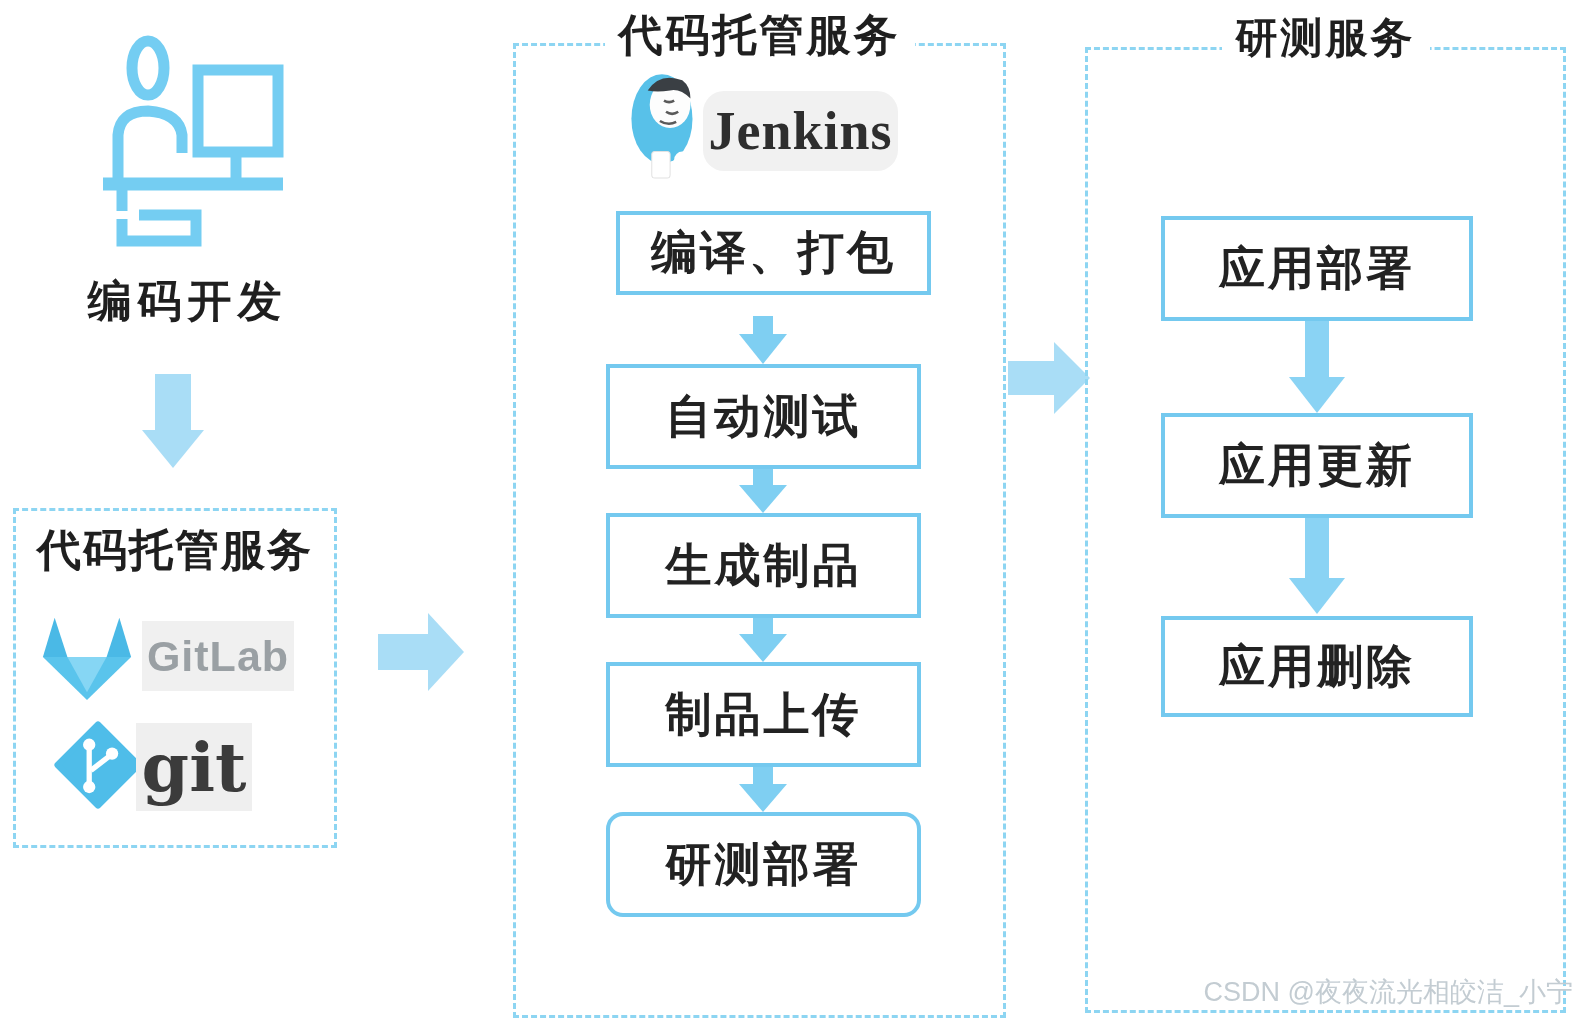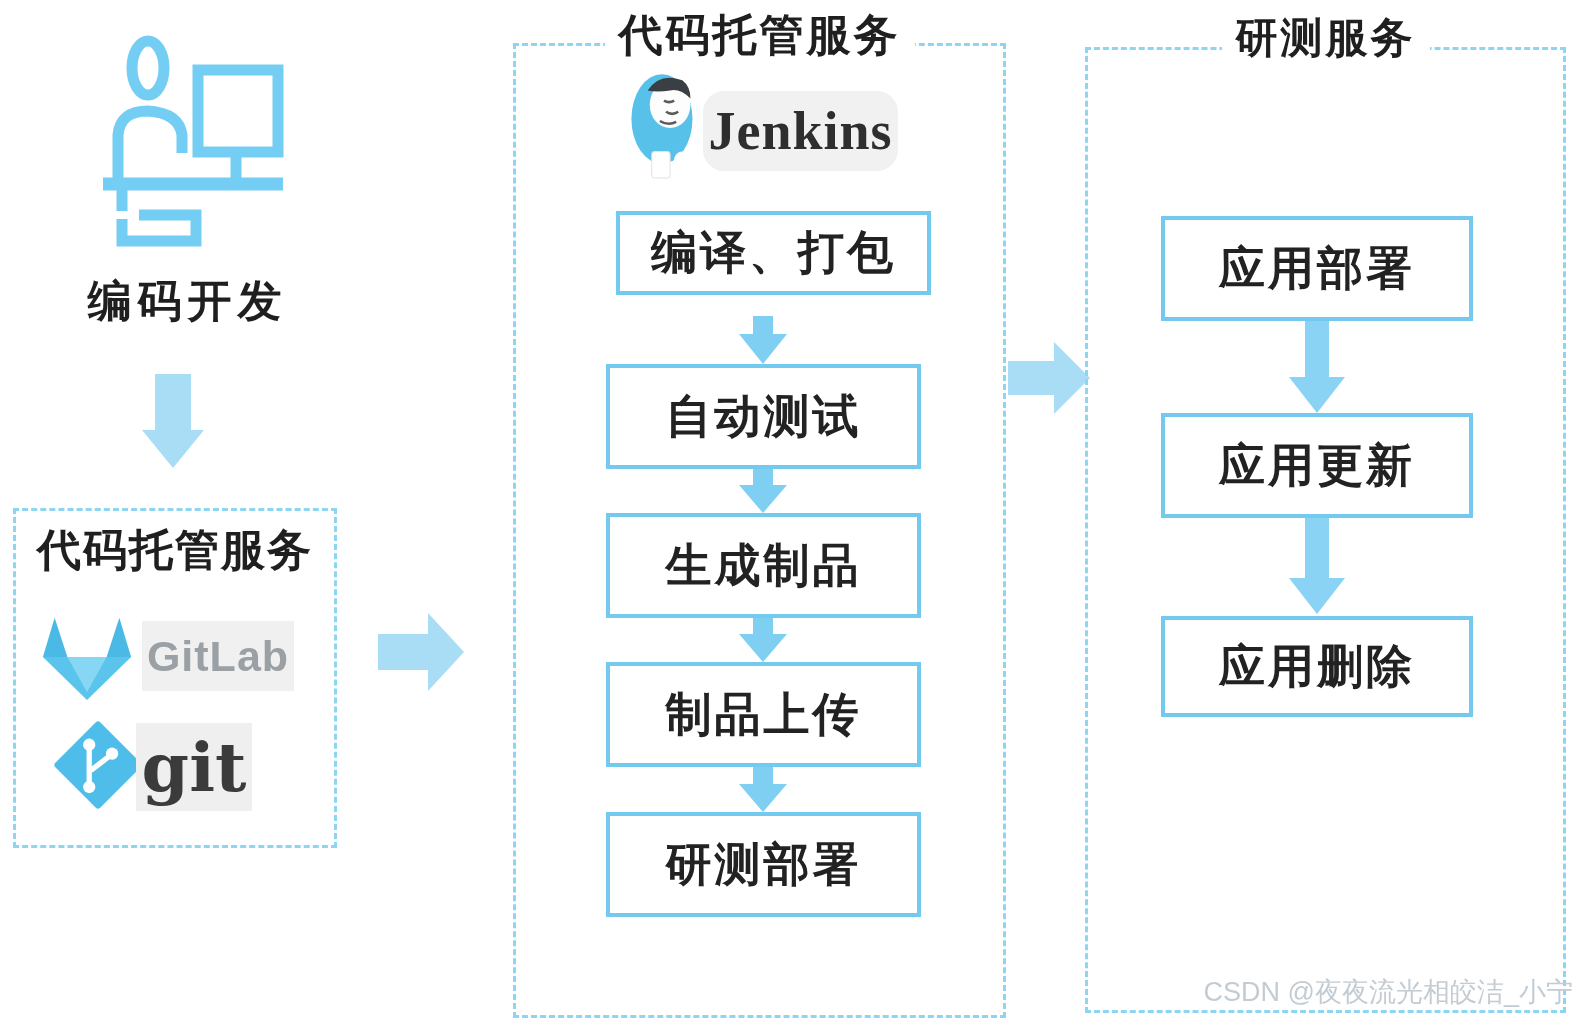--- a/index.html
+++ b/index.html
@@ -123,21 +123,21 @@
     </svg>
 
     <div class="step-box" style="left:90px;top:616px;width:315px;height:105px;">
       <span class="step-label">制品上传</span>
     </div>
     <svg class="abs" style="left:223px;top:721px;" width="48" height="45" viewBox="0 0 48 45">
       <rect x="14" y="0" width="20" height="19" fill="#7fcff2"></rect>
       <polygon points="0,17 48,17 24,45" fill="#7fcff2"></polygon>
     </svg>
 
-    <div class="step-box" style="left:90px;top:766px;width:315px;height:105px;">
+    <div class="step-box" style="left:90px;top:766px;width:315px;height:105px;border-radius:17px;">
       <span class="step-label">研测部署</span>
     </div>
   </div>
 
   <svg class="abs" style="left:1008px;top:342px;" width="82" height="72" viewBox="0 0 82 72">
     <rect x="0" y="19" width="48" height="34" fill="#a9ddf6"></rect>
     <polygon points="46,0 46,72 82,36" fill="#a9ddf6"></polygon>
   </svg>
 
   <div class="dashed-box" style="left:1085px;top:47px;width:475px;height:960px;">

